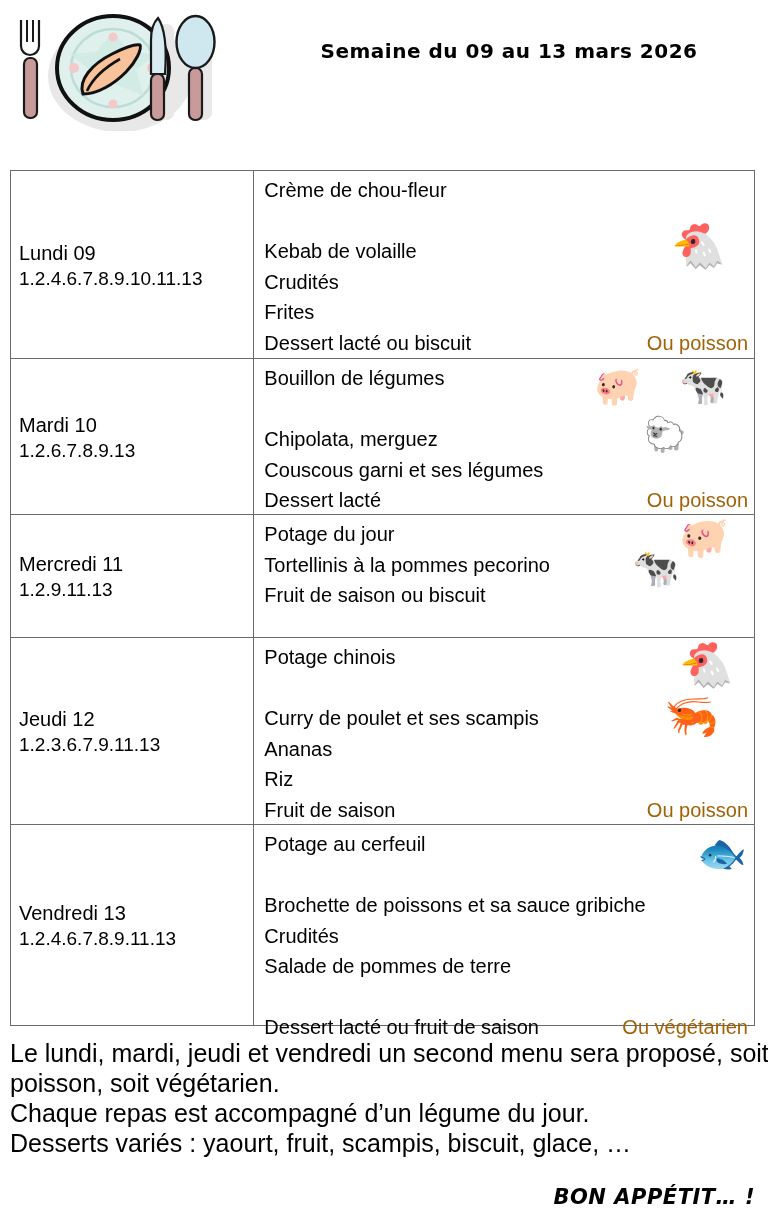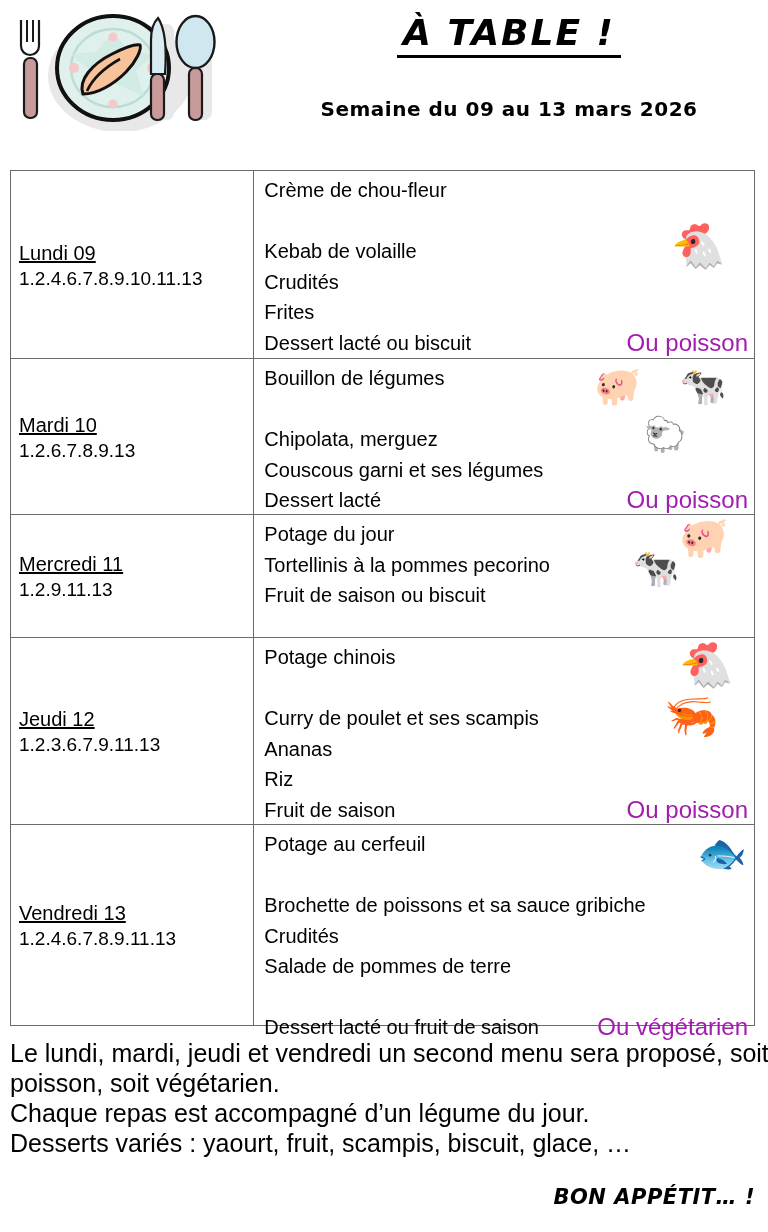--- a/index.html
+++ b/index.html
@@ -79,21 +79,20 @@
   }
   .day-inner {
     display: flex;
     flex-direction: column;
     justify-content: center;
     height: 100%;
     min-height: 100%;
   }
   .day-name {
     font-size: 20px;
-    text-decoration: underline;
     line-height: 1.35;
     white-space: nowrap;
   }
   .day-codes {
     font-size: 19px;
     line-height: 1.3;
     white-space: nowrap;
   }
 
   .menu-cell {
@@ -103,22 +102,22 @@
   .dish {
     font-size: 20px;
     line-height: 30.5px;
     white-space: nowrap;
   }
   .dish.blank { color: transparent; }
 
   .alt-note {
     position: absolute;
     right: 6px;
-    color: #a21caf;
-    font-size: 24px;
+    color: #a16207;
+    font-size: 20px;
     white-space: nowrap;
     line-height: 30.5px;
   }
   .icon {
     position: absolute;
     line-height: 1;
     font-family: "DejaVu Sans", sans-serif;
   }
 
   
@@ -185,21 +184,20 @@
       </g>
 
       <g>
         <rect x="181" y="62" width="13" height="52" rx="6" fill="#c89a9a" stroke="#1a1a1a" stroke-width="2.2"></rect>
         <ellipse cx="187.5" cy="36" rx="19" ry="26" fill="#cfe7ef" stroke="#1a1a1a" stroke-width="2.4"></ellipse>
       </g>
     </svg>
   </div>
 
   <div class="title-block">
-    <div class="main-title">À TABLE !</div>
     <div class="sub-title">Semaine du 09 au 13 mars 2026</div>
   </div>
 </div>
 
 <table class="menu-table">
   <colgroup>
     <col class="col-day">
       <col class="col-menu">
   </colgroup>
   <tbody id="menu-body">

